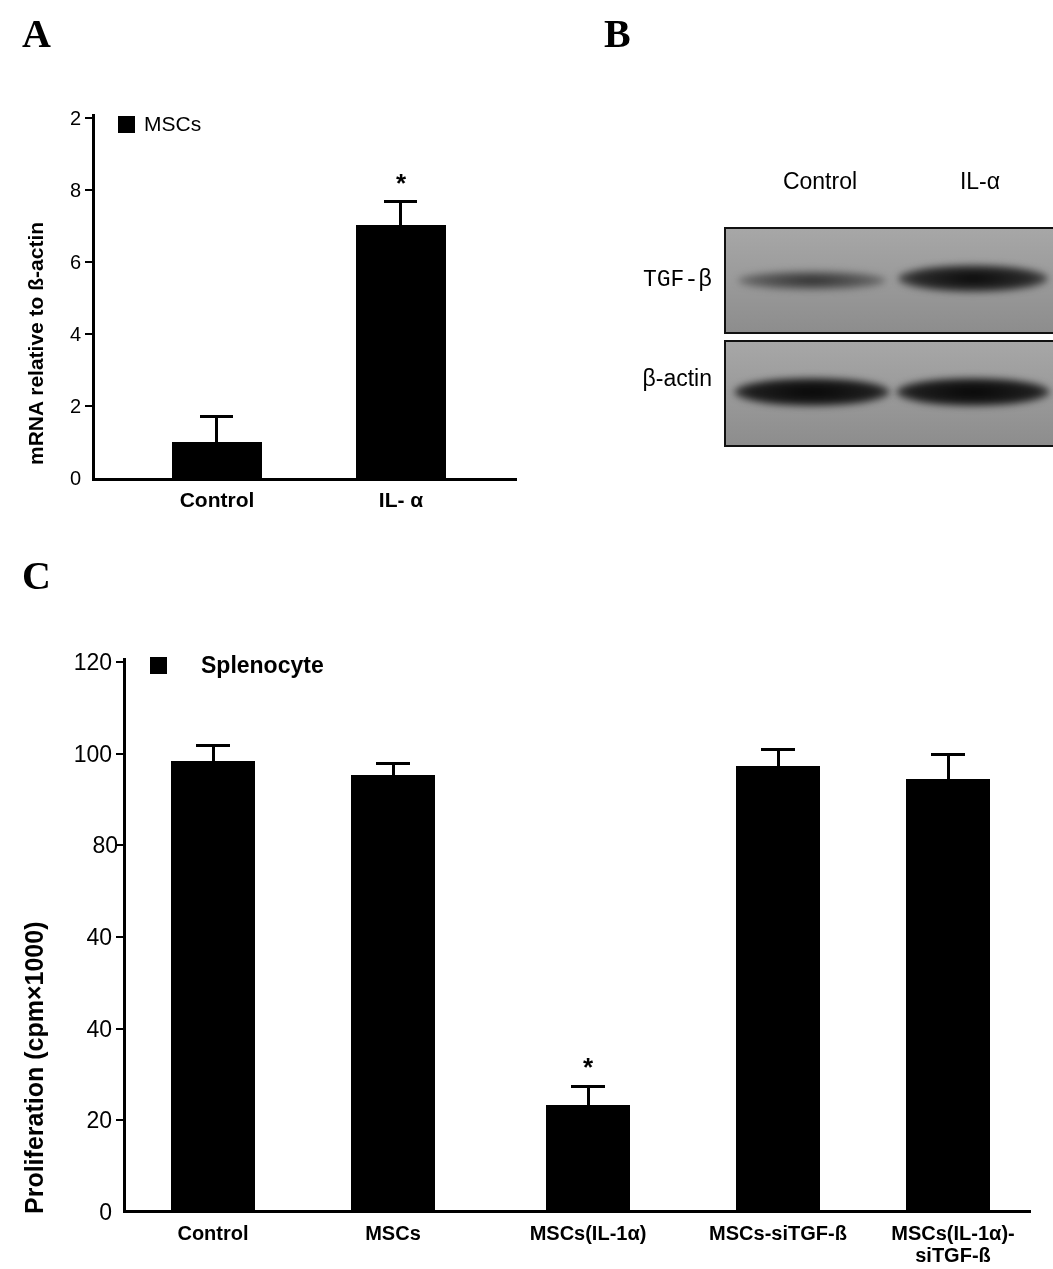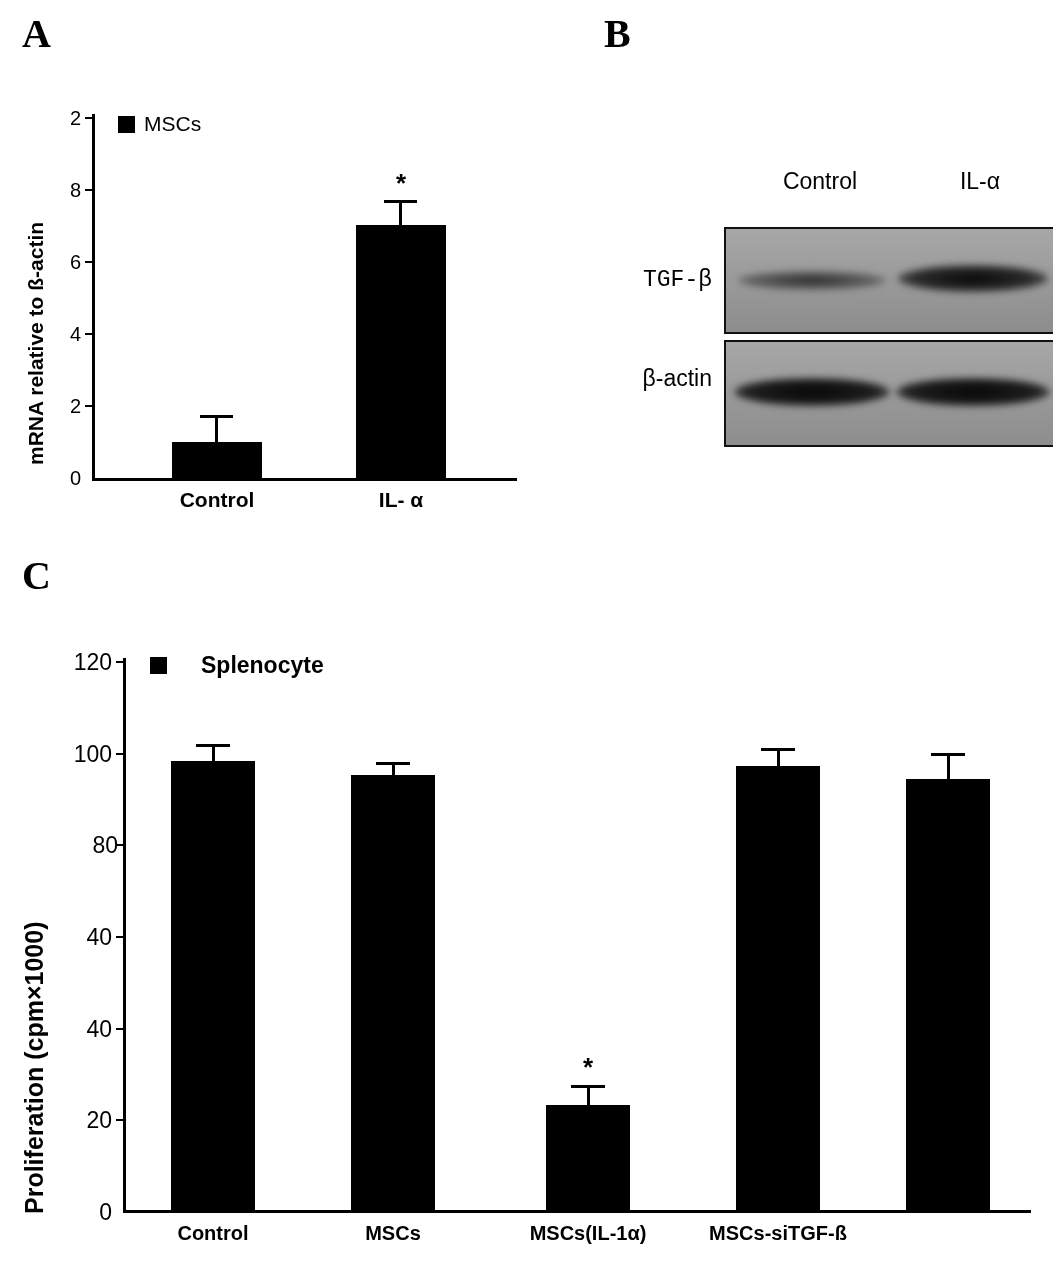--- a/index.html
+++ b/index.html
@@ -267,13 +267,15 @@
   <div class="errcap" style="left:761px; top:118px; width:34px;"></div>
 
   <div class="bar" style="left:906px; top:149px; width:84px; height:431px;"></div>
   <div class="errbar" style="left:947px; top:123px; height:28px;"></div>
   <div class="errcap" style="left:931px; top:123px; width:34px;"></div>
 
   <div class="cat-label" style="left:133px; top:592px; width:160px; font-size:20px;">Control</div>
   <div class="cat-label" style="left:313px; top:592px; width:160px; font-size:20px;">MSCs</div>
   <div class="cat-label" style="left:498px; top:592px; width:180px; font-size:20px;">MSCs(IL-1α)</div>
   <div class="cat-label" style="left:683px; top:592px; width:190px; font-size:20px;">MSCs-siTGF-ß</div>
+  <div class="cat-label" style="left:868px; top:592px; width:170px; font-size:20px; white-space:pre-line;">MSCs(IL-1α)-
+siTGF-ß</div>
 </div>
 
 </body></html>

